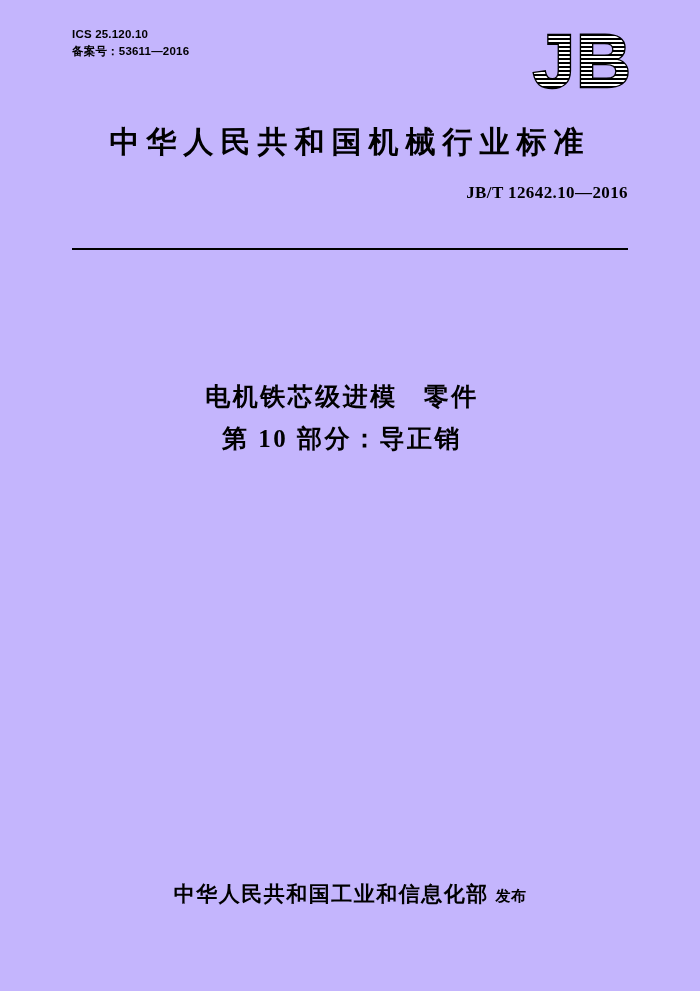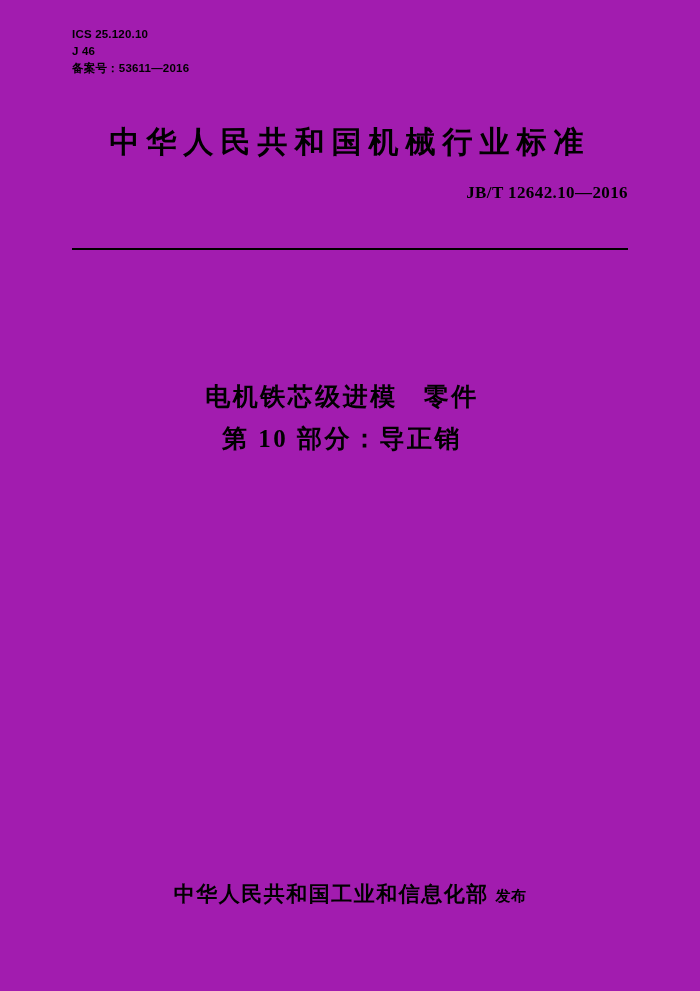--- a/index.html
+++ b/index.html
@@ -4,21 +4,21 @@
 <style>
   html, body {
     margin: 0;
     padding: 0;
     background: #ffffff;
   }
   .page {
     position: relative;
     width: 700px;
     height: 991px;
-    background: #a21caf;
+    background: #c4b5fd;
     font-family: "Liberation Serif", serif;
     color: #000000;
     overflow: hidden;
     box-sizing: border-box;
   }
 
   
   .top-block {
     position: absolute;
     left: 72px;
@@ -179,25 +179,28 @@
   }
 </style>
 </head>
 <body>
 
 <div class="page">
 
   <div class="top-block">
     <div class="ics-lines">
       <div>ICS 25.120.10</div>
-      <div>J 46</div>
       <div>备案号：53611—2016</div>
     </div>
   </div>
 
+  <div class="jb-logo-wrap">
+    <div class="jb-outline">JB</div>
+    <div class="jb-fill">JB</div>
+  </div>
 
   <div class="std-title">中华人民共和国机械行业标准</div>
 
   <div class="std-number">JB/T 12642.10—2016</div>
 
   <div class="rule"></div>
 
   <div class="cn-title">
     <div class="line1">
       <span>电机铁芯级进模</span><span class="gap"></span><span>零件</span>

